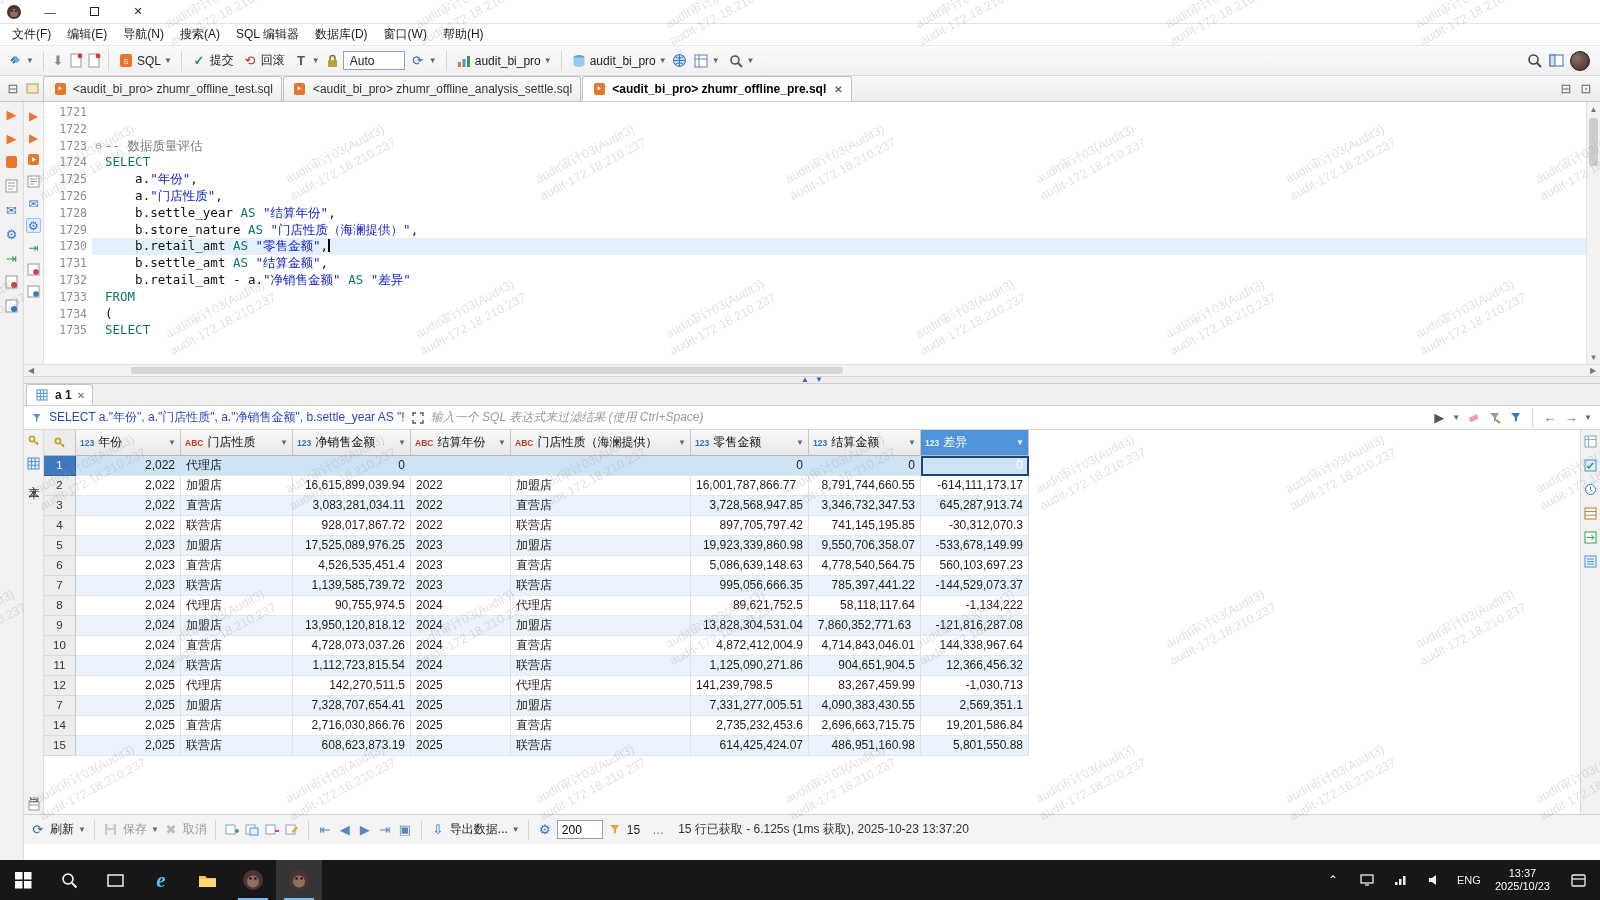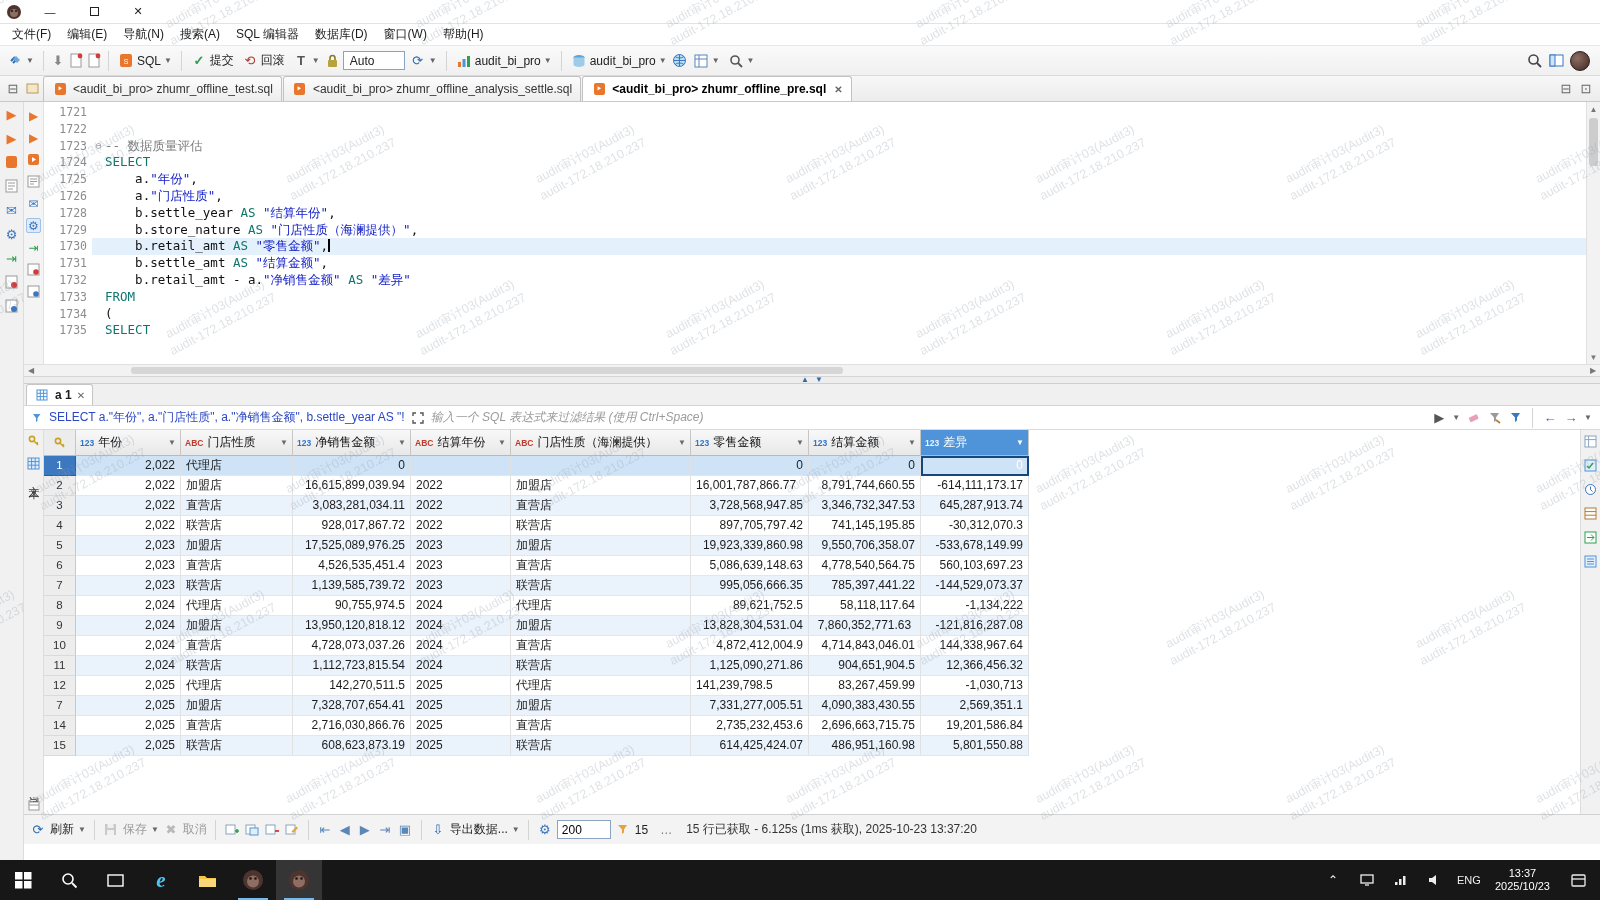--- a/index.html
+++ b/index.html
@@ -100,21 +100,21 @@
 .gcell{border-right:1px solid #e1e1e1;border-bottom:1px solid #e6e6e6;padding:0 5px;font-size:12px;line-height:19px;white-space:nowrap;overflow:hidden;flex:none;background:#fff;}
 .grow.alt .gcell{background:#eaf2fb;}
 .grow.sel .gcell{background:#cfe3f7;}
 .grow.sel .rh{background:#3c78c0;color:#fff;border-color:#2d5d99;}
 .gcell.selcell{background:#2b66ab;color:#fff;outline:2px solid #16467e;outline-offset:-2px;}
 
 
 .res-toolbar{height:30px;background:#f3f3f3;border-top:1px solid #d2d2d2;display:flex;align-items:center;padding:0 6px;gap:4px;flex:none;font-size:12px;}
 .res-toolbar .lbl{color:#222;}
 .res-toolbar .lbl.dis{color:#9b9b9b;}
-.fetch-input{width:54px;height:19px;border:1px solid #8aa4bf;background:#fff;font-size:12px;padding:0 4px;font-family:"Liberation Sans",sans-serif;}
+.fetch-input{width:46px;height:19px;border:1px solid #8aa4bf;background:#fff;font-size:12px;padding:0 4px;font-family:"Liberation Sans",sans-serif;}
 .res-status{color:#333;margin-left:10px;white-space:nowrap;}
 
 
 .window-gap{height:16px;background:#fff;flex:none;}
 .statusbar{height:25px;background:#f3f3f3;border-top:1px solid #cfcfcf;display:flex;align-items:center;flex:none;font-size:11.5px;color:#333;}
 .sb-spacer{flex:1;}
 .sb-cell{padding:0 12px;border-left:1px solid #d8d8d8;height:17px;display:flex;align-items:center;white-space:nowrap;}
 
 
 .taskbar{height:40px;background:#171717;display:flex;align-items:stretch;flex:none;color:#fff;}

